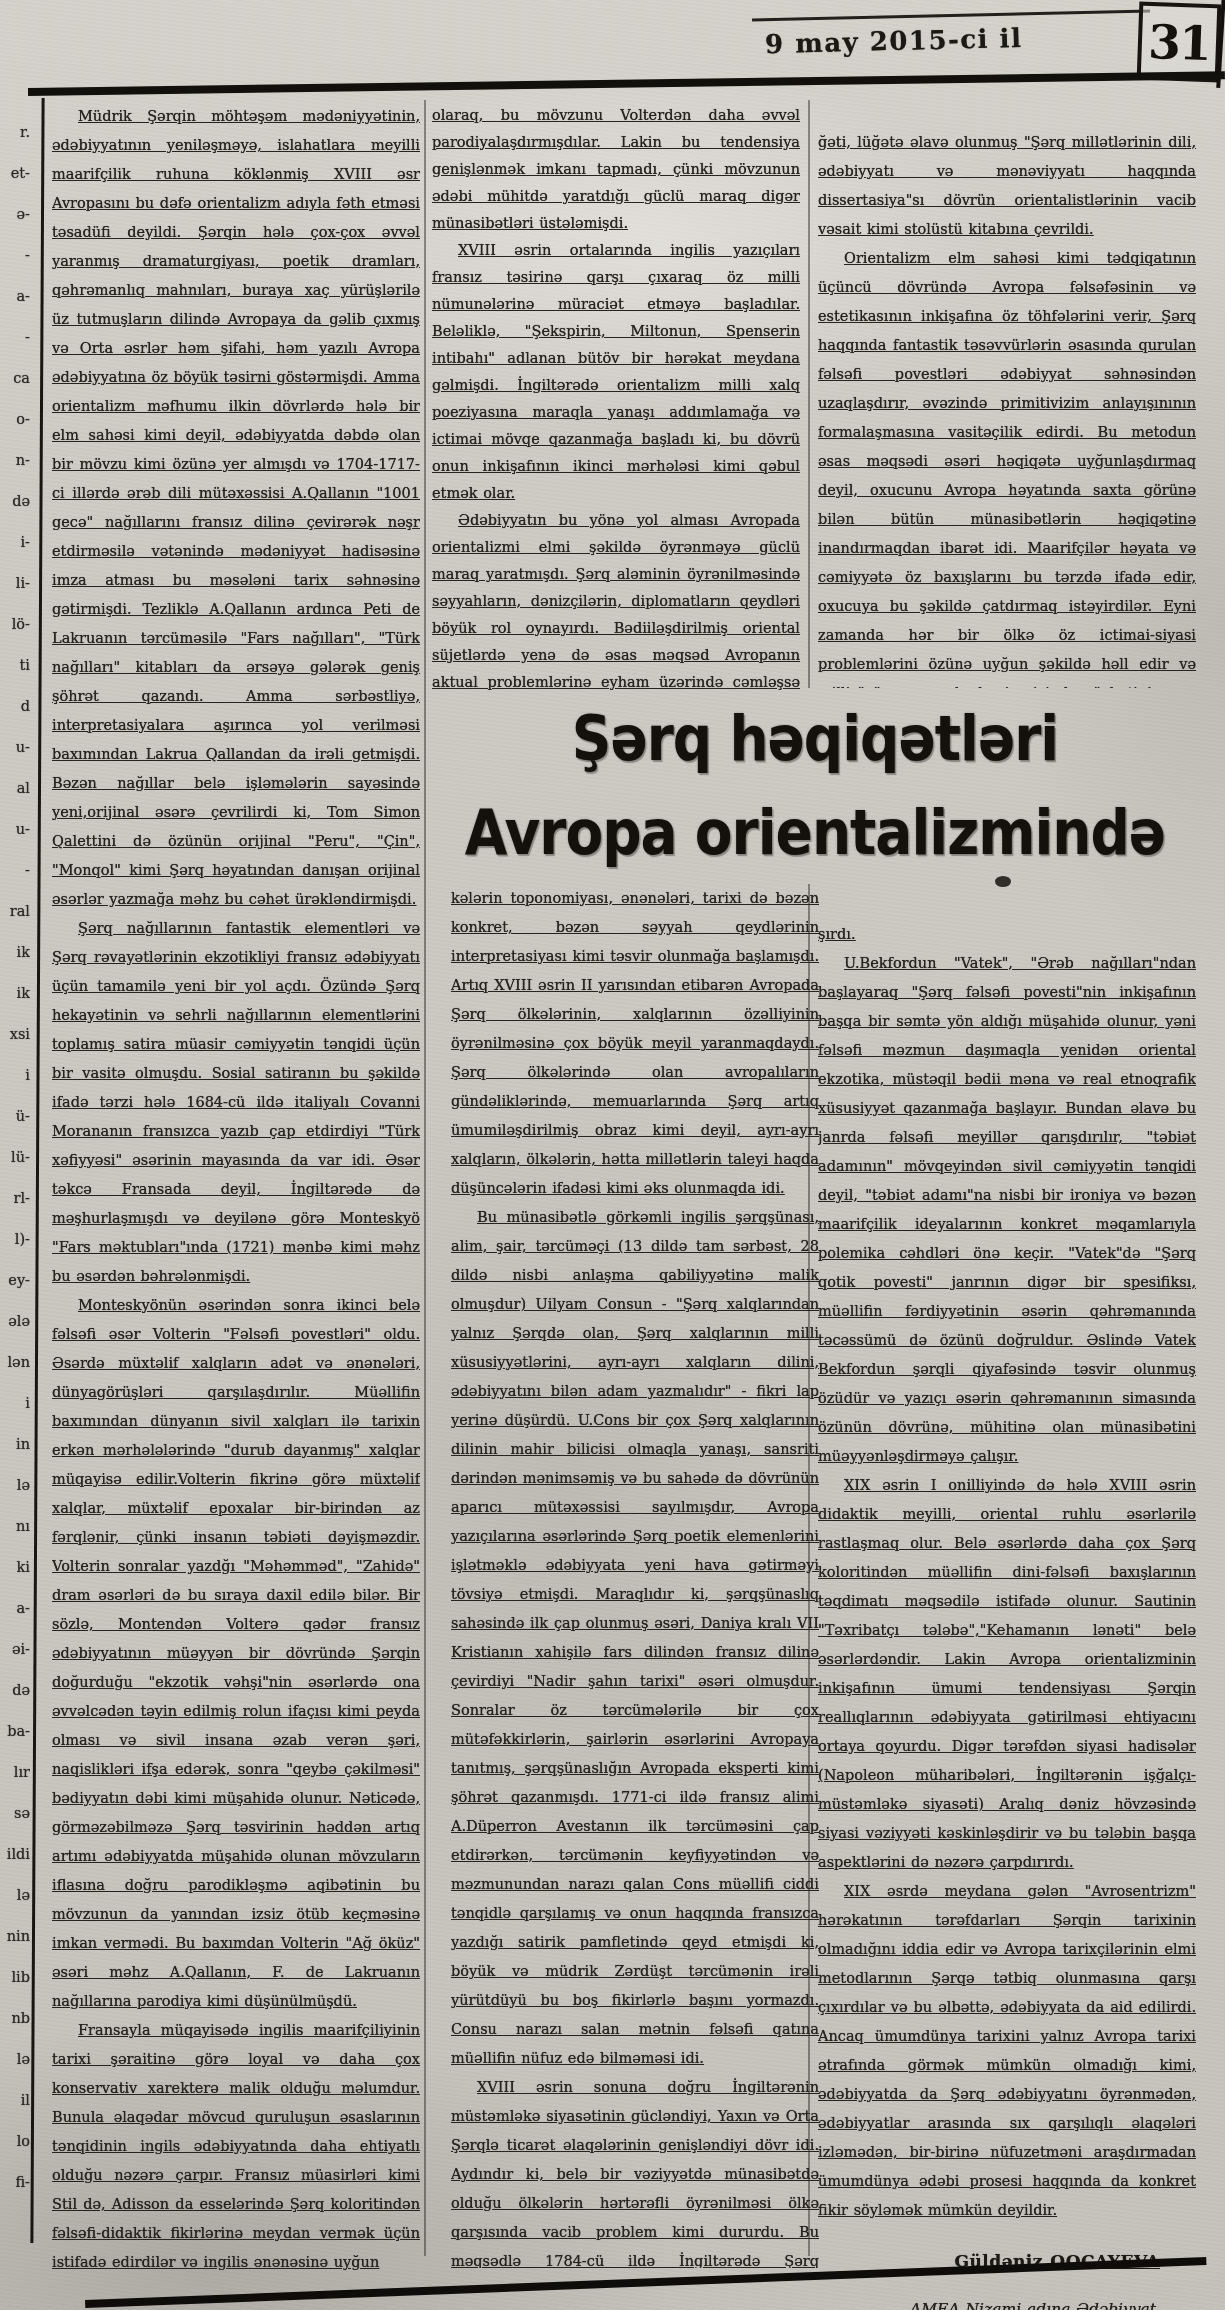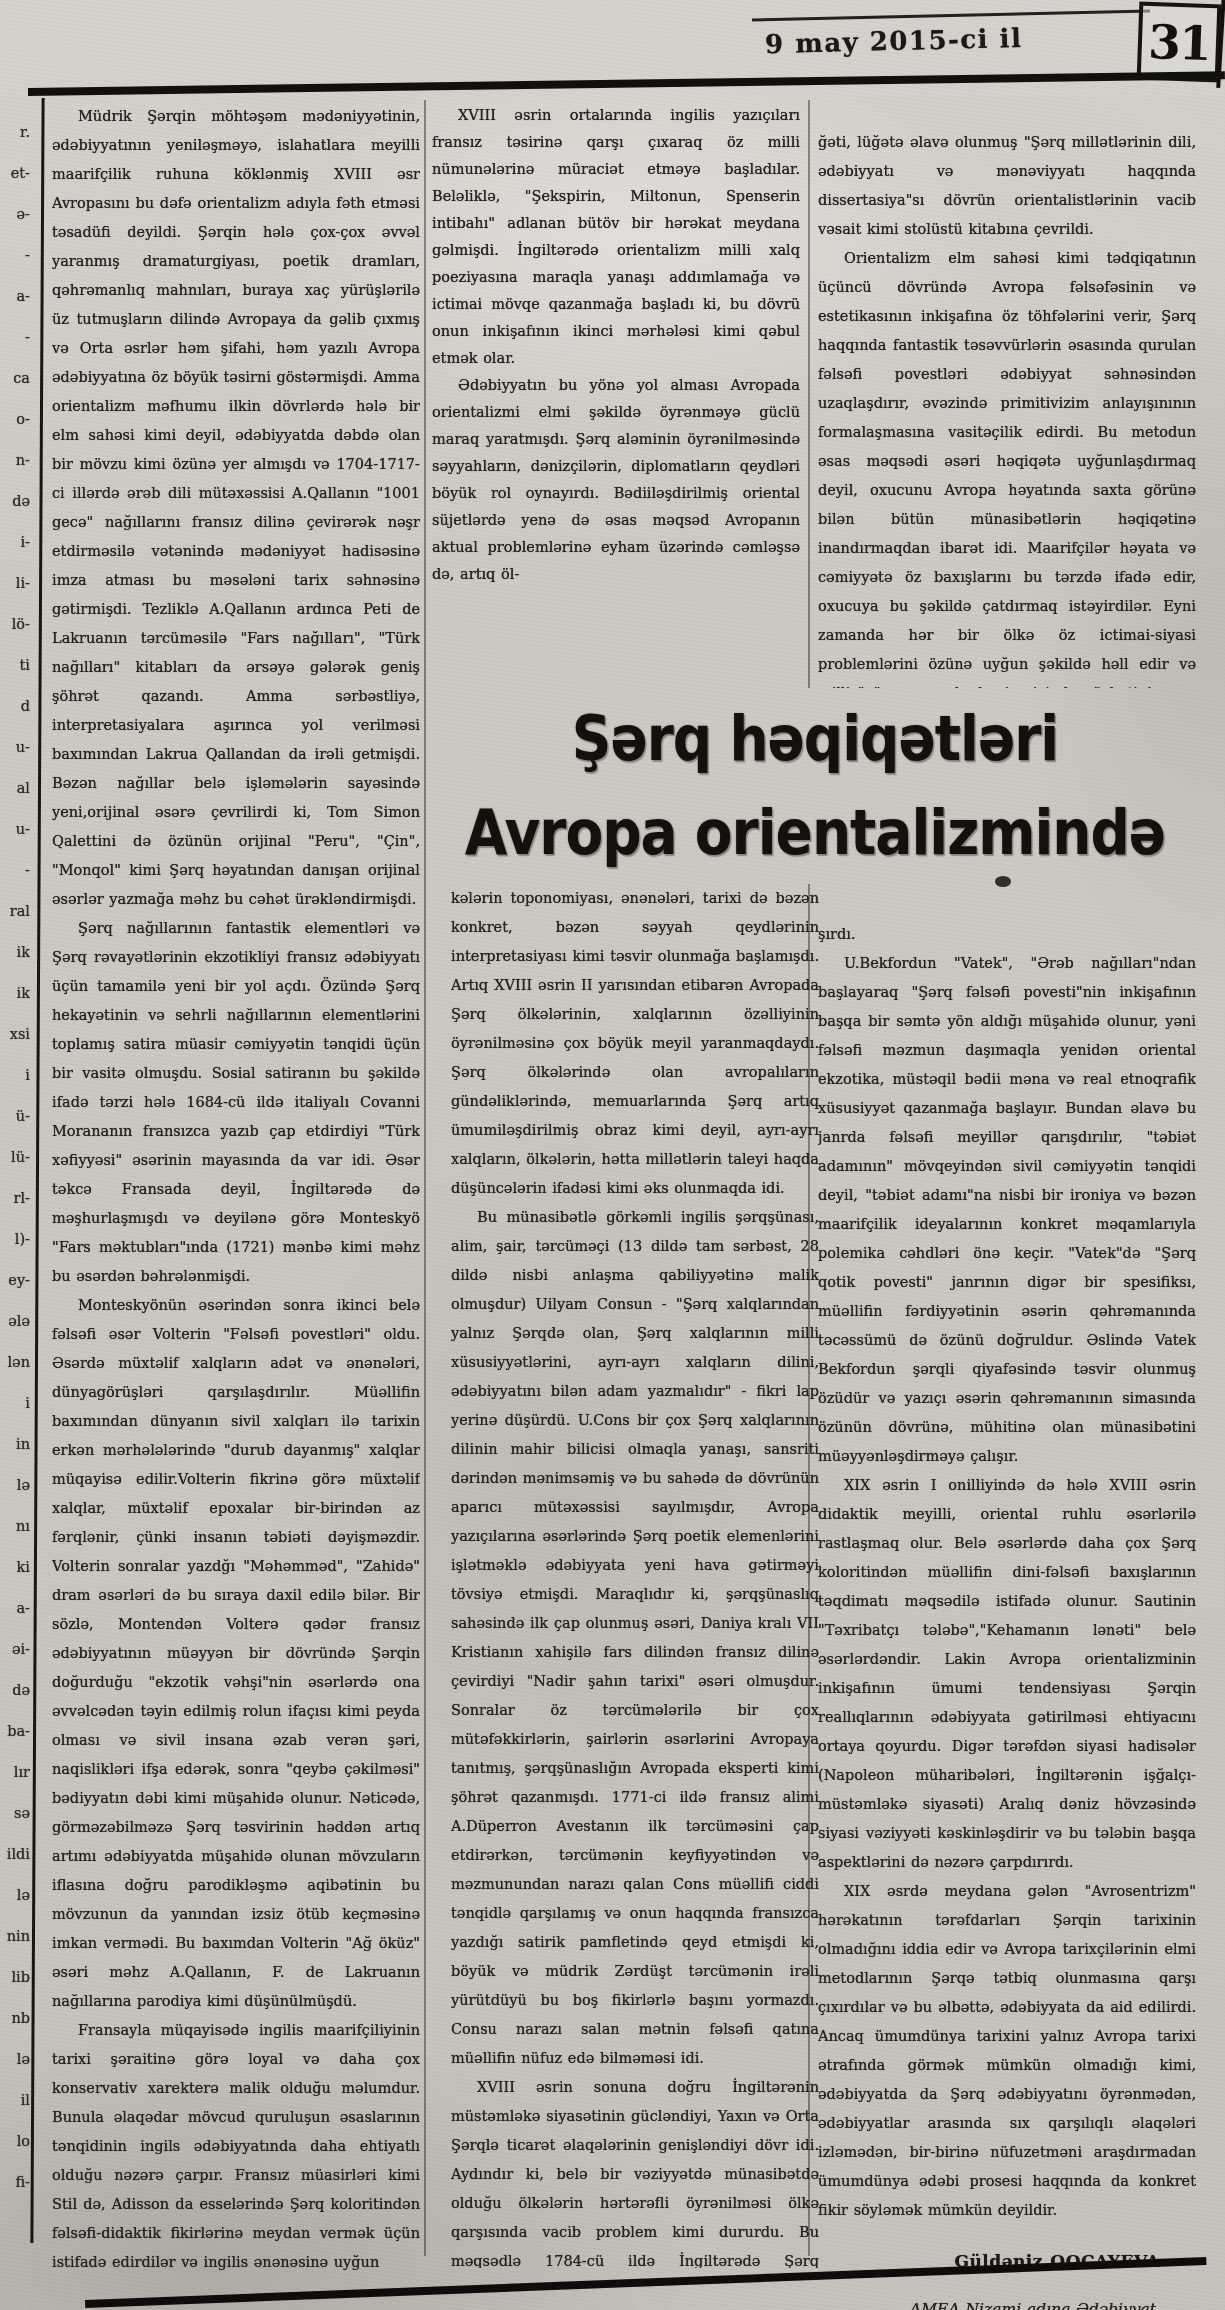--- a/index.html
+++ b/index.html
@@ -9,21 +9,21 @@
     background:
       radial-gradient(ellipse 500px 260px at 640px 240px, rgba(238,236,231,0.55), rgba(238,236,231,0) 70%),
       radial-gradient(ellipse 420px 600px at 560px 1500px, rgba(150,146,139,0.22), rgba(150,146,139,0) 70%),
       radial-gradient(ellipse 650px 320px at 200px 2260px, rgba(118,114,108,0.30), rgba(118,114,108,0) 75%),
       radial-gradient(ellipse 300px 520px at 1215px 620px, rgba(138,134,128,0.22), rgba(138,134,128,0) 70%),
       repeating-linear-gradient(7deg, rgba(0,0,0,0.015) 0 2px, rgba(255,255,255,0.02) 2px 4px),
       linear-gradient(180deg,#d5d2cc 0%,#cdcac4 25%,#c9c6c0 70%,#c5c2bc 100%);
   }
   .col{position:absolute;text-align:justify;font-size:14.5px;line-height:29px;
        overflow:hidden;text-shadow:0 0 0.7px rgba(25,22,18,0.85);word-spacing:1px;}
-  .col p{margin:0;text-indent:26px;}
+  .col p{margin:0;text-indent:26px;text-decoration:underline;}
   .col p.noindent{text-indent:0;}
   .col1{left:52px;top:102px;width:368px;height:2192px;}
   .col2top{left:432px;top:102px;width:368px;height:588px;line-height:27px;}
   .col3top{left:818px;top:128px;width:378px;height:560px;}
   .col2bot{left:451px;top:884px;width:368px;height:1384px;}
   .col3bot{left:818px;top:884px;width:378px;height:1420px;margin-top:36px;}
   .headline{
     position:absolute;left:425px;top:692px;width:780px;height:188px;
     font-family:"DejaVu Sans",sans-serif;font-weight:bold;
     font-size:55px;line-height:82px;letter-spacing:-1px;text-align:center;
@@ -130,20 +130,21 @@
 fi-</div>
 
   <div class="col col1">
     <p>Müdrik Şərqin möhtəşəm mədəniyyətinin, ədəbiyyatının yeniləşməyə, islahatlara meyilli maarifçilik ruhuna köklənmiş XVIII əsr Avropasını bu dəfə orientalizm adıyla fəth etməsi təsadüfi deyildi. Şərqin hələ çox-çox əvvəl yaranmış dramaturgiyası, poetik dramları, qəhrəmanlıq mahnıları, buraya xaç yürüşlərilə üz tutmuşların dilində Avropaya da gəlib çıxmış və Orta əsrlər həm şifahi, həm yazılı Avropa ədəbiyyatına öz böyük təsirni göstərmişdi. Amma orientalizm məfhumu ilkin dövrlərdə hələ bir elm sahəsi kimi deyil, ədəbiyyatda dəbdə olan bir mövzu kimi özünə yer almışdı və 1704-1717-ci illərdə ərəb dili mütəxəssisi A.Qallanın "1001 gecə" nağıllarını fransız dilinə çevirərək nəşr etdirməsilə vətənində mədəniyyət hadisəsinə imza atması bu məsələni tarix səhnəsinə gətirmişdi. Tezliklə A.Qallanın ardınca Peti de Lakruanın tərcüməsilə "Fars nağılları", "Türk nağılları" kitabları da ərsəyə gələrək geniş şöhrət qazandı. Amma sərbəstliyə, interpretasiyalara aşırınca yol verilməsi baxımından Lakrua Qallandan da irəli getmişdi. Bəzən nağıllar belə işləmələrin sayəsində yeni,orijinal əsərə çevrilirdi ki, Tom Simon Qalettini də özünün orijinal "Peru", "Çin", "Monqol" kimi Şərq həyatından danışan orijinal əsərlər yazmağa məhz bu cəhət ürəkləndirmişdi.</p>
     <p>Şərq nağıllarının fantastik elementləri və Şərq rəvayətlərinin ekzotikliyi fransız ədəbiyyatı üçün tamamilə yeni bir yol açdı. Özündə Şərq hekayətinin və sehrli nağıllarının elementlərini toplamış satira müasir cəmiyyətin tənqidi üçün bir vasitə olmuşdu. Sosial satiranın bu şəkildə ifadə tərzi hələ 1684-cü ildə italiyalı Covanni Morananın fransızca yazıb çap etdirdiyi "Türk xəfiyyəsi" əsərinin mayasında da var idi. Əsər təkcə Fransada deyil, İngiltərədə də məşhurlaşmışdı və deyilənə görə Monteskyö "Fars məktubları"ında (1721) mənbə kimi məhz bu əsərdən bəhrələnmişdi.</p>
     <p>Monteskyönün əsərindən sonra ikinci belə fəlsəfi əsər Volterin "Fəlsəfi povestləri" oldu. Əsərdə müxtəlif xalqların adət və ənənələri, dünyagörüşləri qarşılaşdırılır. Müəllifin baxımından dünyanın sivil xalqları ilə tarixin erkən mərhələlərində "durub dayanmış" xalqlar müqayisə edilir.Volterin fikrinə görə müxtəlif xalqlar, müxtəlif epoxalar bir-birindən az fərqlənir, çünki insanın təbiəti dəyişməzdir. Volterin sonralar yazdğı "Məhəmməd", "Zahidə" dram əsərləri də bu sıraya daxil edilə bilər. Bir sözlə, Montendən Volterə qədər fransız ədəbiyyatının müəyyən bir dövründə Şərqin doğurduğu "ekzotik vəhşi"nin əsərlərdə ona əvvəlcədən təyin edilmiş rolun ifaçısı kimi peyda olması və sivil insana əzab verən şəri, naqislikləri ifşa edərək, sonra "qeybə çəkilməsi" bədiyyatın dəbi kimi müşahidə olunur. Nəticədə, görməzəbilməzə Şərq təsvirinin həddən artıq artımı ədəbiyyatda müşahidə olunan mövzuların iflasına doğru parodikləşmə aqibətinin bu mövzunun da yanından izsiz ötüb keçməsinə imkan vermədi. Bu baxımdan Volterin "Ağ öküz" əsəri məhz A.Qallanın, F. de Lakruanın nağıllarına parodiya kimi düşünülmüşdü.</p>
     <p>Fransayla müqayisədə ingilis maarifçiliyinin tarixi şəraitinə görə loyal və daha çox konservativ xarekterə malik olduğu məlumdur. Bunula əlaqədar mövcud quruluşun əsaslarının tənqidinin ingils ədəbiyyatında daha ehtiyatlı olduğu nəzərə çarpır. Fransız müasirləri kimi Stil də, Adisson da esselərində Şərq koloritindən fəlsəfi-didaktik fikirlərinə meydan vermək üçün istifadə edirdilər və ingilis ənənəsinə uyğun</p>
   </div>
 
   <div class="col col2top">
+    <p class="noindent">olaraq, bu mövzunu Volterdən daha əvvəl parodiyalaşdırmışdılar. Lakin bu tendensiya genişlənmək imkanı tapmadı, çünki mövzunun ədəbi mühitdə yaratdığı güclü maraq digər münasibətləri üstələmişdi.</p>
     <p>XVIII əsrin ortalarında ingilis yazıçıları fransız təsirinə qarşı çıxaraq öz milli nümunələrinə müraciət etməyə başladılar. Beləliklə, "Şekspirin, Miltonun, Spenserin intibahı" adlanan bütöv bir hərəkat meydana gəlmişdi. İngiltərədə orientalizm milli xalq poeziyasına maraqla yanaşı addımlamağa və ictimai mövqe qazanmağa başladı ki, bu dövrü onun inkişafının ikinci mərhələsi kimi qəbul etmək olar.</p>
     <p>Ədəbiyyatın bu yönə yol alması Avropada orientalizmi elmi şəkildə öyrənməyə güclü maraq yaratmışdı. Şərq aləminin öyrənilməsində səyyahların, dənizçilərin, diplomatların qeydləri böyük rol oynayırdı. Bədiiləşdirilmiş oriental süjetlərdə yenə də əsas məqsəd Avropanın aktual problemlərinə eyham üzərində cəmləşsə də, artıq öl-</p>
   </div>
 
   <div class="col col3top">
     <p class="noindent">ğəti, lüğətə əlavə olunmuş "Şərq millətlərinin dili, ədəbiyyatı və mənəviyyatı haqqında dissertasiya"sı dövrün orientalistlərinin vacib vəsait kimi stolüstü kitabına çevrildi.</p>
     <p>Orientalizm elm sahəsi kimi tədqiqatının üçüncü dövründə Avropa fəlsəfəsinin və estetikasının inkişafına öz töhfələrini verir, Şərq haqqında fantastik təsəvvürlərin əsasında qurulan fəlsəfi povestləri ədəbiyyat səhnəsindən uzaqlaşdırır, əvəzində primitivizim anlayışınının formalaşmasına vasitəçilik edirdi. Bu metodun əsas məqsədi əsəri həqiqətə uyğunlaşdırmaq deyil, oxucunu Avropa həyatında saxta görünə bilən bütün münasibətlərin həqiqətinə inandırmaqdan ibarət idi. Maarifçilər həyata və cəmiyyətə öz baxışlarını bu tərzdə ifadə edir, oxucuya bu şəkildə çatdırmaq istəyirdilər. Eyni zamanda hər bir ölkə öz ictimai-siyasi problemlərini özünə uyğun şəkildə həll edir və milli özünəməxsusluqlar içərisində növbəti Avropa yekdilliyinin, ədəbi prosesin aidiyyətli birliyi formala-</p>
   </div>
 
   <div class="headline">

